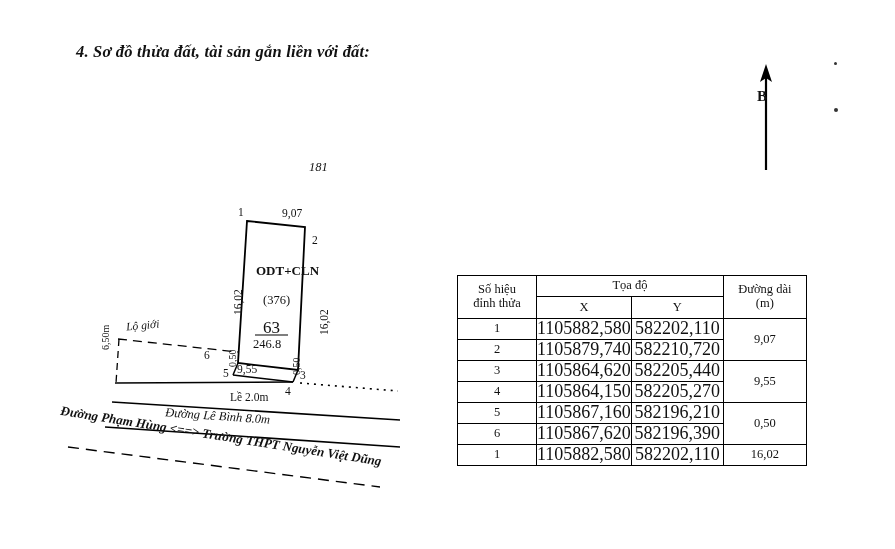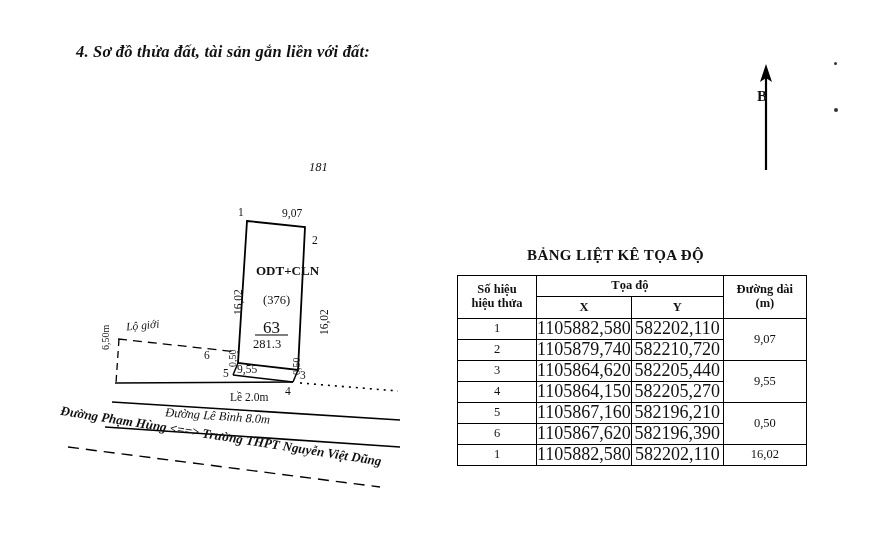--- a/index.html
+++ b/index.html
@@ -89,21 +89,21 @@
     background: #fff;
   }
   #coord-table th, #coord-table td {
     border: 1px solid #000;
     text-align: center;
     padding: 0;
     font-weight: normal;
     line-height: 1.1;
   }
   #coord-table th {
-    font-weight: bold;
+    font-weight: normal;
   }
   .th-sohieu { width: 78px; height: 42px; line-height: 1.25; font-size: 12.5px; }
   .th-toado  { width: 182px; height: 20px; }
   .th-chieudai { width: 82px; height: 42px; line-height: 1.25; font-size: 12.5px; }
   .th-x, .th-y { width: 91px; height: 21px; }
   .cell-id { height: 20px; }
   .cell-xy { height: 20px; font-size: 18px; }
   .cell-len { font-size: 12.5px; }
 
   
@@ -171,42 +171,41 @@
 
     <div class="dlabel small rot90" style="left:167px; top:172px;">0,50</div>
     <div class="dlabel small rot90" style="left:231px; top:180px;">0,50</div>
 
     <div class="dlabel" style="left:177px; top:168px;">9,55</div>
 
     
     <div class="dlabel bold" style="left:196px; top:68px; font-size:13px;">ODT+CLN</div>
     <div class="dlabel" style="left:203px; top:98px; font-size:12.5px;">(376)</div>
     <div class="dlabel" style="left:203px; top:123px; font-size:17px;">63</div>
-    <div class="dlabel" style="left:193px; top:142px; font-size:12.5px;">281.3</div>
+    <div class="dlabel" style="left:193px; top:142px; font-size:12.5px;">246.8</div>
 
     
     <div class="dlabel italic" style="left:66px; top:124px; transform: rotate(-5deg);">Lộ giới</div>
     <div class="dlabel small rot90" style="left:40px; top:155px;">6,50m</div>
 
     
     <div class="dlabel" style="left:170px; top:196px;">Lề 2.0m</div>
 
     
     <div class="dlabel italic" style="left:105px; top:214px; font-size:12.5px; transform: rotate(4deg);">Đường Lê Bình 8.0m</div>
     <div class="dlabel italic bold" style="left:2px; top:208px; font-size:13px; transform: rotate(9deg); transform-origin: left top; width:340px;">Đường Phạm Hùng  &lt;==&gt;  Trường THPT Nguyễn Việt Dũng</div>
   </div>
 
-  <div id="table-title" class="abs">BẢNG LIỆT KÊ TỌA ĐỘ</div>
 
   <table id="coord-table" class="abs">
     <thead>
       <tr>
         <th class="th-sohieu" rowspan="2">
           <div>Số hiệu</div>
-          <div>hiệu thửa</div>
+          <div>đỉnh thửa</div>
         </th>
         <th class="th-toado" colspan="2">Tọa độ</th>
         <th class="th-chieudai" rowspan="2">
           <div>Đường dài</div>
           <div>(m)</div>
         </th>
       </tr>
       <tr>
         <th class="th-x">X</th>
         <th class="th-y">Y</th>

